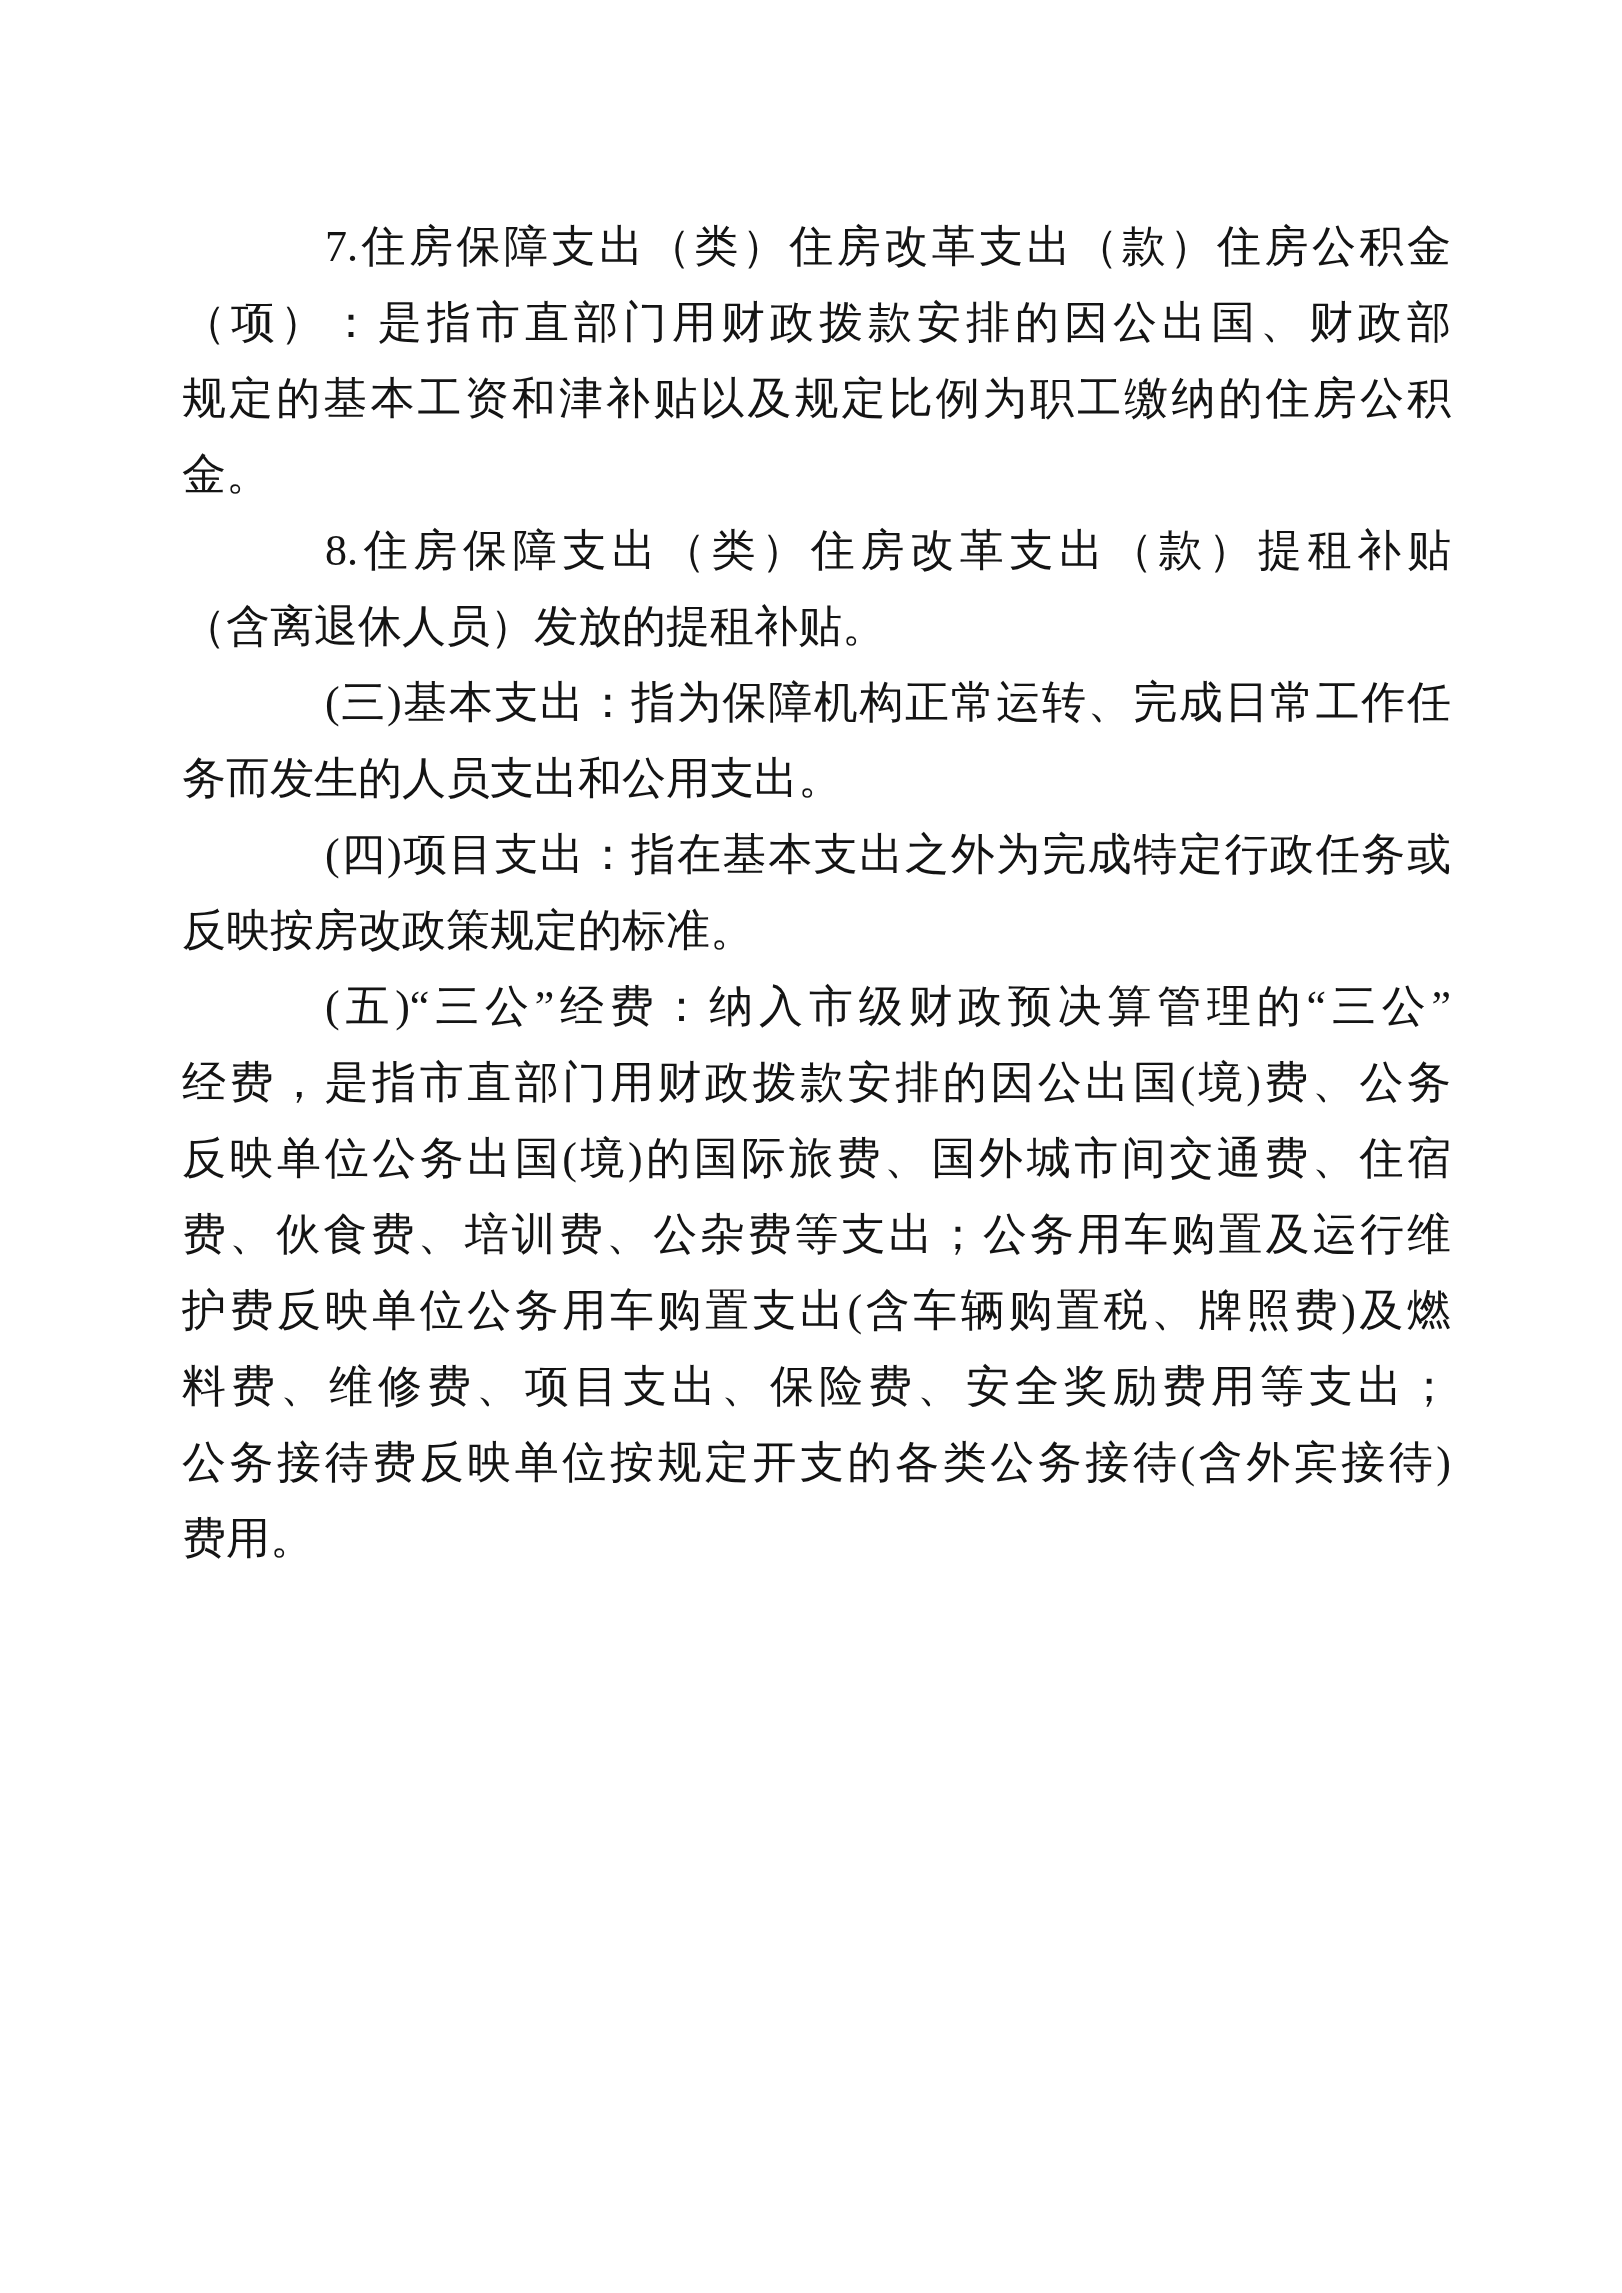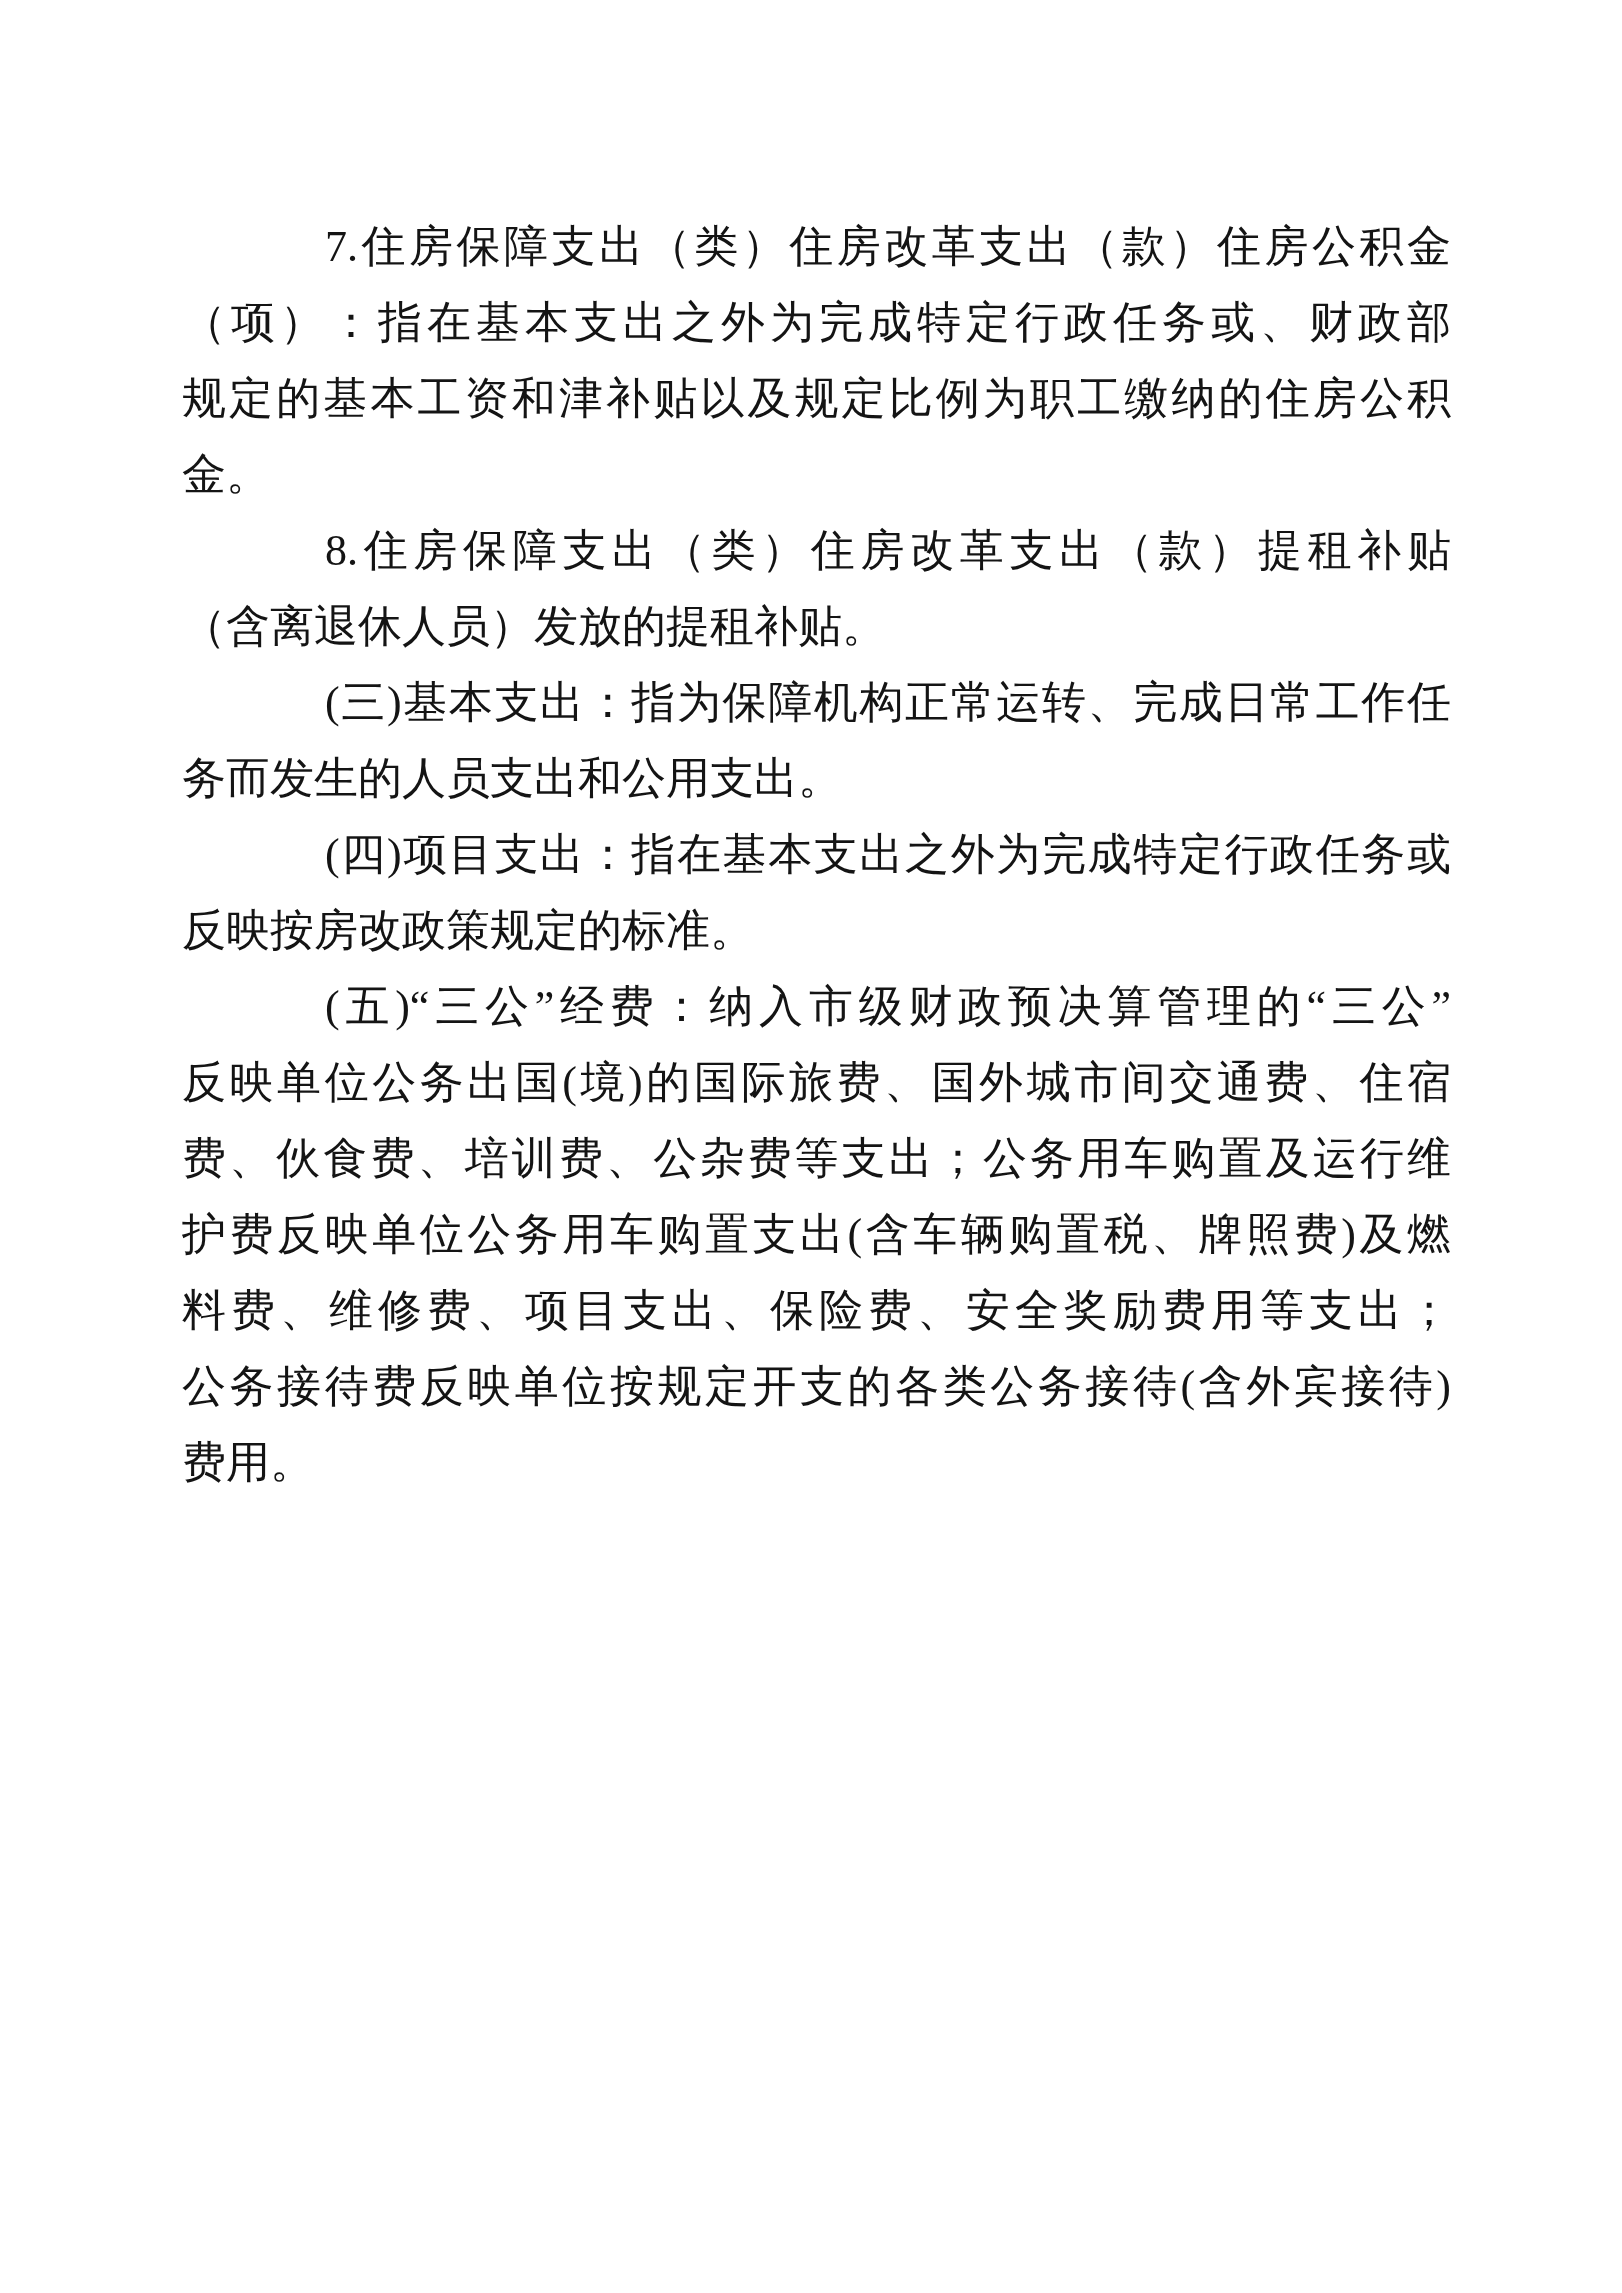--- a/index.html
+++ b/index.html
@@ -50,30 +50,31 @@
     margin-left: 8px;
   }
 </style>
 </head>
 <body>
 
 <div class="page">
 
   <main class="text-block">
     <div class="line indent">7.住房保障支出（类）住房改革支出（款）住房公积金</div>
-    <div class="line">（项）：指在基本支出之外为完成特定行政任务或、财政部</div>
+    <div class="line">（项）：是指市直部门用财政拨款安排的因公出国、财政部</div>
     <div class="line">规定的基本工资和津补贴以及规定比例为职工缴纳的住房公积</div>
     <div class="line last">金。</div>
     <div class="line indent">8.住房保障支出（类）住房改革支出（款）提租补贴</div>
     <div class="line last">（含离退休人员）发放的提租补贴。</div>
     <div class="line indent">(三)基本支出：指为保障机构正常运转、完成日常工作任</div>
     <div class="line last">务而发生的人员支出和公用支出。</div>
     <div class="line indent">(四)项目支出：指在基本支出之外为完成特定行政任务或</div>
     <div class="line last">反映按房改政策规定的标准。</div>
     <div class="line indent">(五)“三公”经费：纳入市级财政预决算管理的“三公”</div>
+    <div class="line">经费，是指市直部门用财政拨款安排的因公出国(境)费、公务</div>
     <div class="line">反映单位公务出国(境)的国际旅费、国外城市间交通费、住宿</div>
     <div class="line">费、伙食费、培训费、公杂费等支出；公务用车购置及运行维</div>
     <div class="line">护费反映单位公务用车购置支出(含车辆购置税、牌照费)及燃</div>
     <div class="line">料费、维修费、项目支出、保险费、安全奖励费用等支出；</div>
     <div class="line">公务接待费反映单位按规定开支的各类公务接待(含外宾接待)</div>
     <div class="line last">费用。</div>
   </main>
 
   <footer class="page-footer">— 32 —</footer>
 

